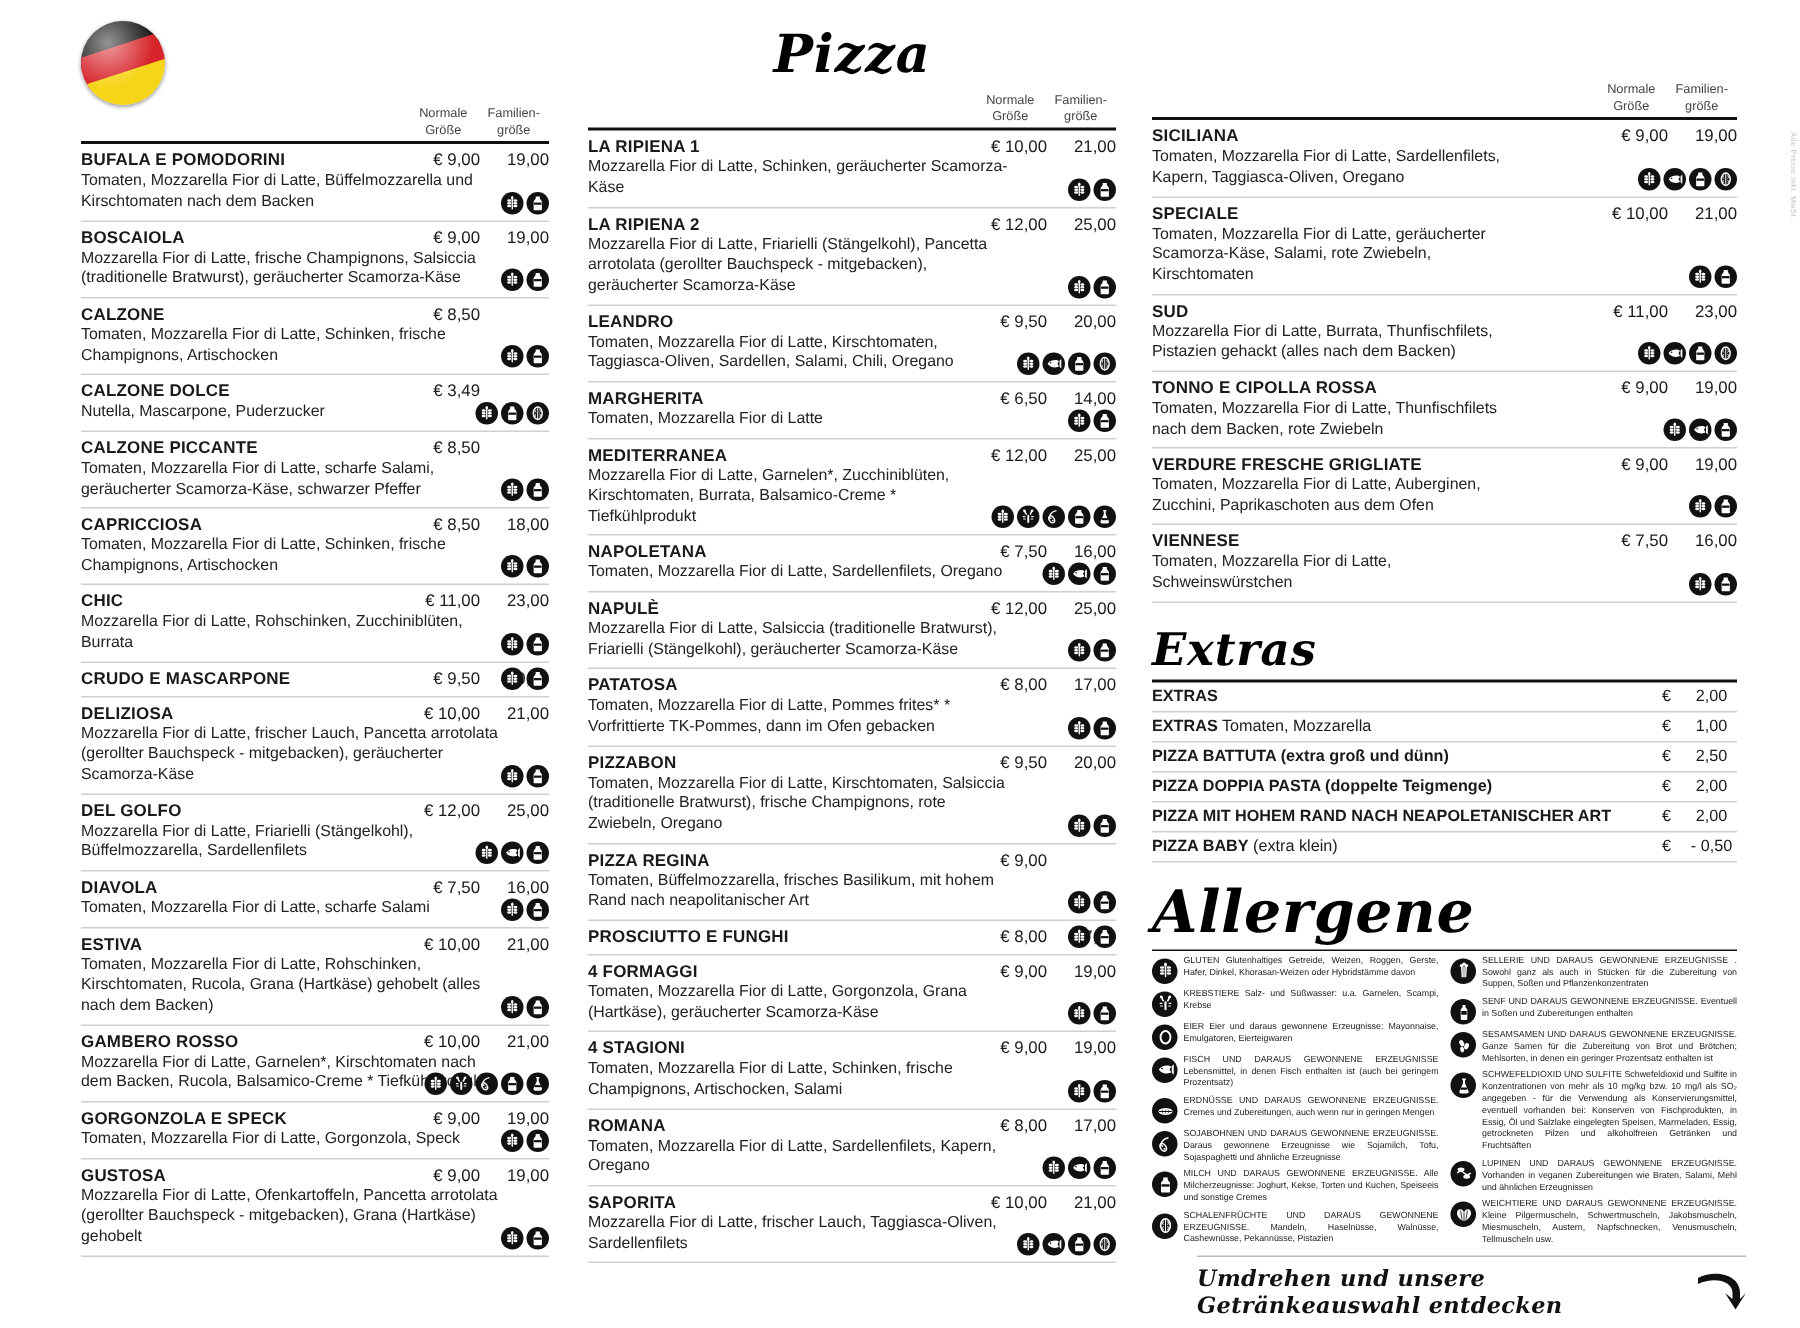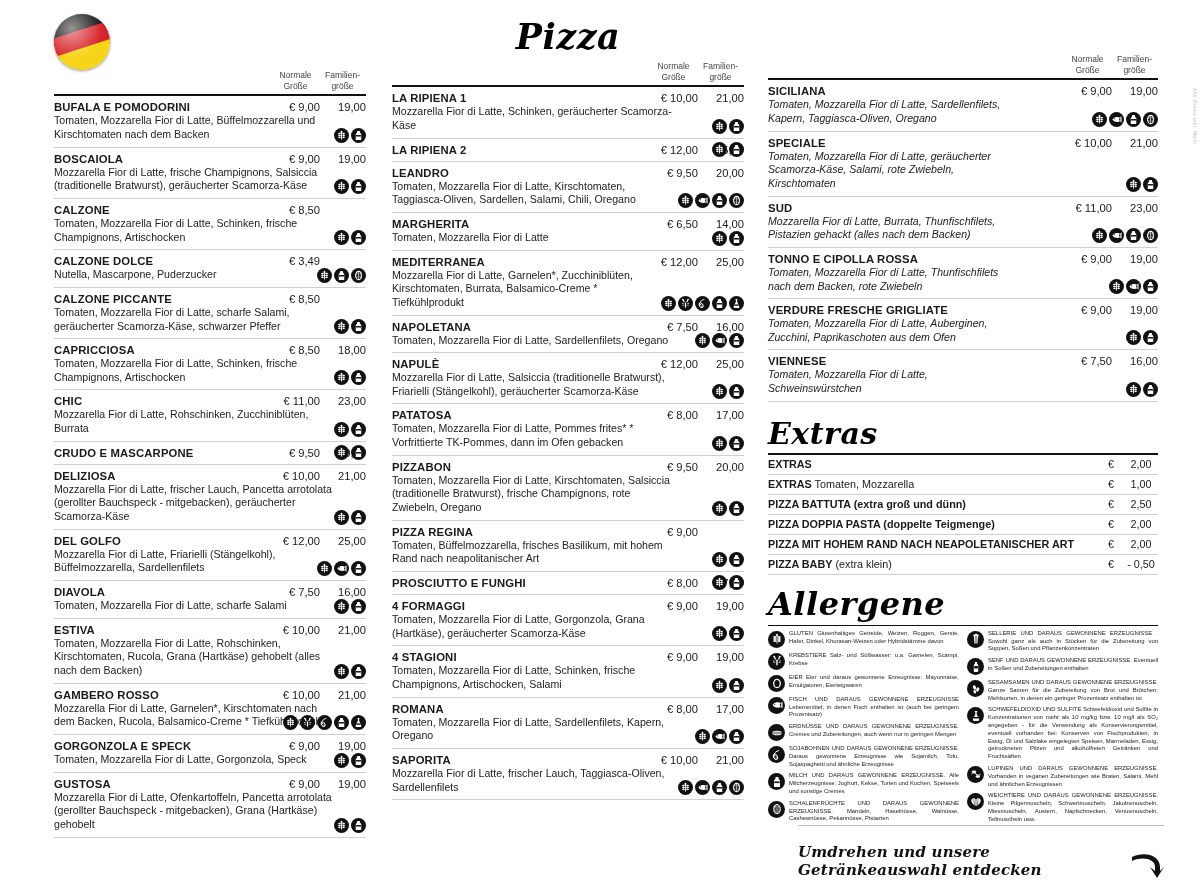--- a/index.html
+++ b/index.html
@@ -61,21 +61,21 @@
     font-size: 11.3px; font-weight: 700; letter-spacing: .15px;
     text-transform: uppercase; flex: 1 1 auto; padding-right: 8px;
   }
   .item .prices { display: flex; flex: 0 0 auto; font-size: 11.2px; }
   .item .p1 { width: 50px; text-align: right; }
   .item .p2 { width: 46px; text-align: right; }
   .item .desc {
     font-size: 10.6px; line-height: 1.29; color: #222;
     max-width: 280px; padding-top: 1px;
   }
-  .col-3 .item .desc { max-width: 255px; font-style: italic; }
+  .col-3 .item .desc { max-width: 255px; }
   .item .alg {
     position: absolute; right: 0; bottom: 4px;
     display: flex; gap: 2px;
   }
 
   
   .ico {
     width: 15px; height: 15px; border-radius: 50%;
     background: #111; color: #fff;
     display: flex; align-items: center; justify-content: center;
@@ -90,39 +90,39 @@
     display: flex; align-items: baseline;
     padding: 3.5px 0 3.5px 0; border-bottom: .8px solid #cfcfcf;
     font-size: 10.8px;
   }
   .ex-row .lbl { flex: 1 1 auto; font-weight: 700; }
   .ex-row .lbl .light { font-weight: 400; }
   .ex-row .cur { width: 16px; text-align: left; }
   .ex-row .amt { width: 34px; text-align: center; }
 
   
-  .allerg-title { margin-top: 10px; margin-bottom: 2px; text-align: left; font-size: 32px; }
+  .allerg-title { margin-top: 10px; margin-bottom: 2px; text-align: left; font-size: 39px; }
   .allerg-rule { border-top: 1.6px solid #111; margin-bottom: 4px; }
   .legend { display: flex; gap: 8px; }
   .legend-col { width: 50%; }
   .leg-item { display: flex; gap: 4px; margin-bottom: 4px; }
   .leg-ico {
     flex: 0 0 auto; width: 17px; height: 17px; border-radius: 50%;
     background: #111; color: #fff; display:flex; align-items:center; justify-content:center;
     margin-top: 1px;
   }
   .leg-ico svg { width: 12px; height: 12px; display:block; }
   .leg-txt { font-size: 5.9px; line-height: 1.32; color: #1c1c1c; text-align: justify; }
   .leg-txt .hd { font-weight: 400; }
 
   
   .footer {
     position: absolute; left: 798px; right: 36px; bottom: 6px;
-    border-top: .9px solid #bbb; padding-top: 17px;
-    display: flex; align-items: flex-end; justify-content: flex-end; gap: 6px;
+    border-top: .9px solid #bbb; padding-top: 5px;
+    display: flex; align-items: center; justify-content: flex-end; gap: 6px;
   }
   .footer .ftxt {
     font-family: "DejaVu Serif", serif; font-style: italic; font-weight: 600;
     font-size: 15px; color: #111; letter-spacing: .2px;
   }
   .arrow-turn { width: 34px; height: 26px; flex: 0 0 auto; }
 
   
   .side-vert {
     position: absolute; right: 2px; top: 88px;
@@ -765,20 +765,21 @@
             </div>
           </div>
           <div class="item">
             <div class="row-top">
               <div class="nm">LA RIPIENA 2</div>
               <div class="prices">
                 <div class="p1">€ 12,00</div>
                 <div class="p2">25,00</div>
               </div>
             </div>
+            <div class="desc">Mozzarella Fior di Latte, Friarielli (Stängelkohl), Pancetta arrotolata (gerollter Bauchspeck - mitgebacken), geräucherter Scamorza-Käse</div>
             <div class="alg">
               <span class="ico">
                 <svg viewBox="0 0 24 24">
                   <g fill="#fff">
                     <rect x="11" y="4" width="2" height="17" rx="1"></rect>
                     <ellipse cx="7.5" cy="8" rx="3" ry="1.8"></ellipse>
                     <ellipse cx="16.5" cy="8" rx="3" ry="1.8"></ellipse>
                     <ellipse cx="7.5" cy="12" rx="3" ry="1.8"></ellipse>
                     <ellipse cx="16.5" cy="12" rx="3" ry="1.8"></ellipse>
                     <ellipse cx="7.5" cy="16" rx="3" ry="1.8"></ellipse>

